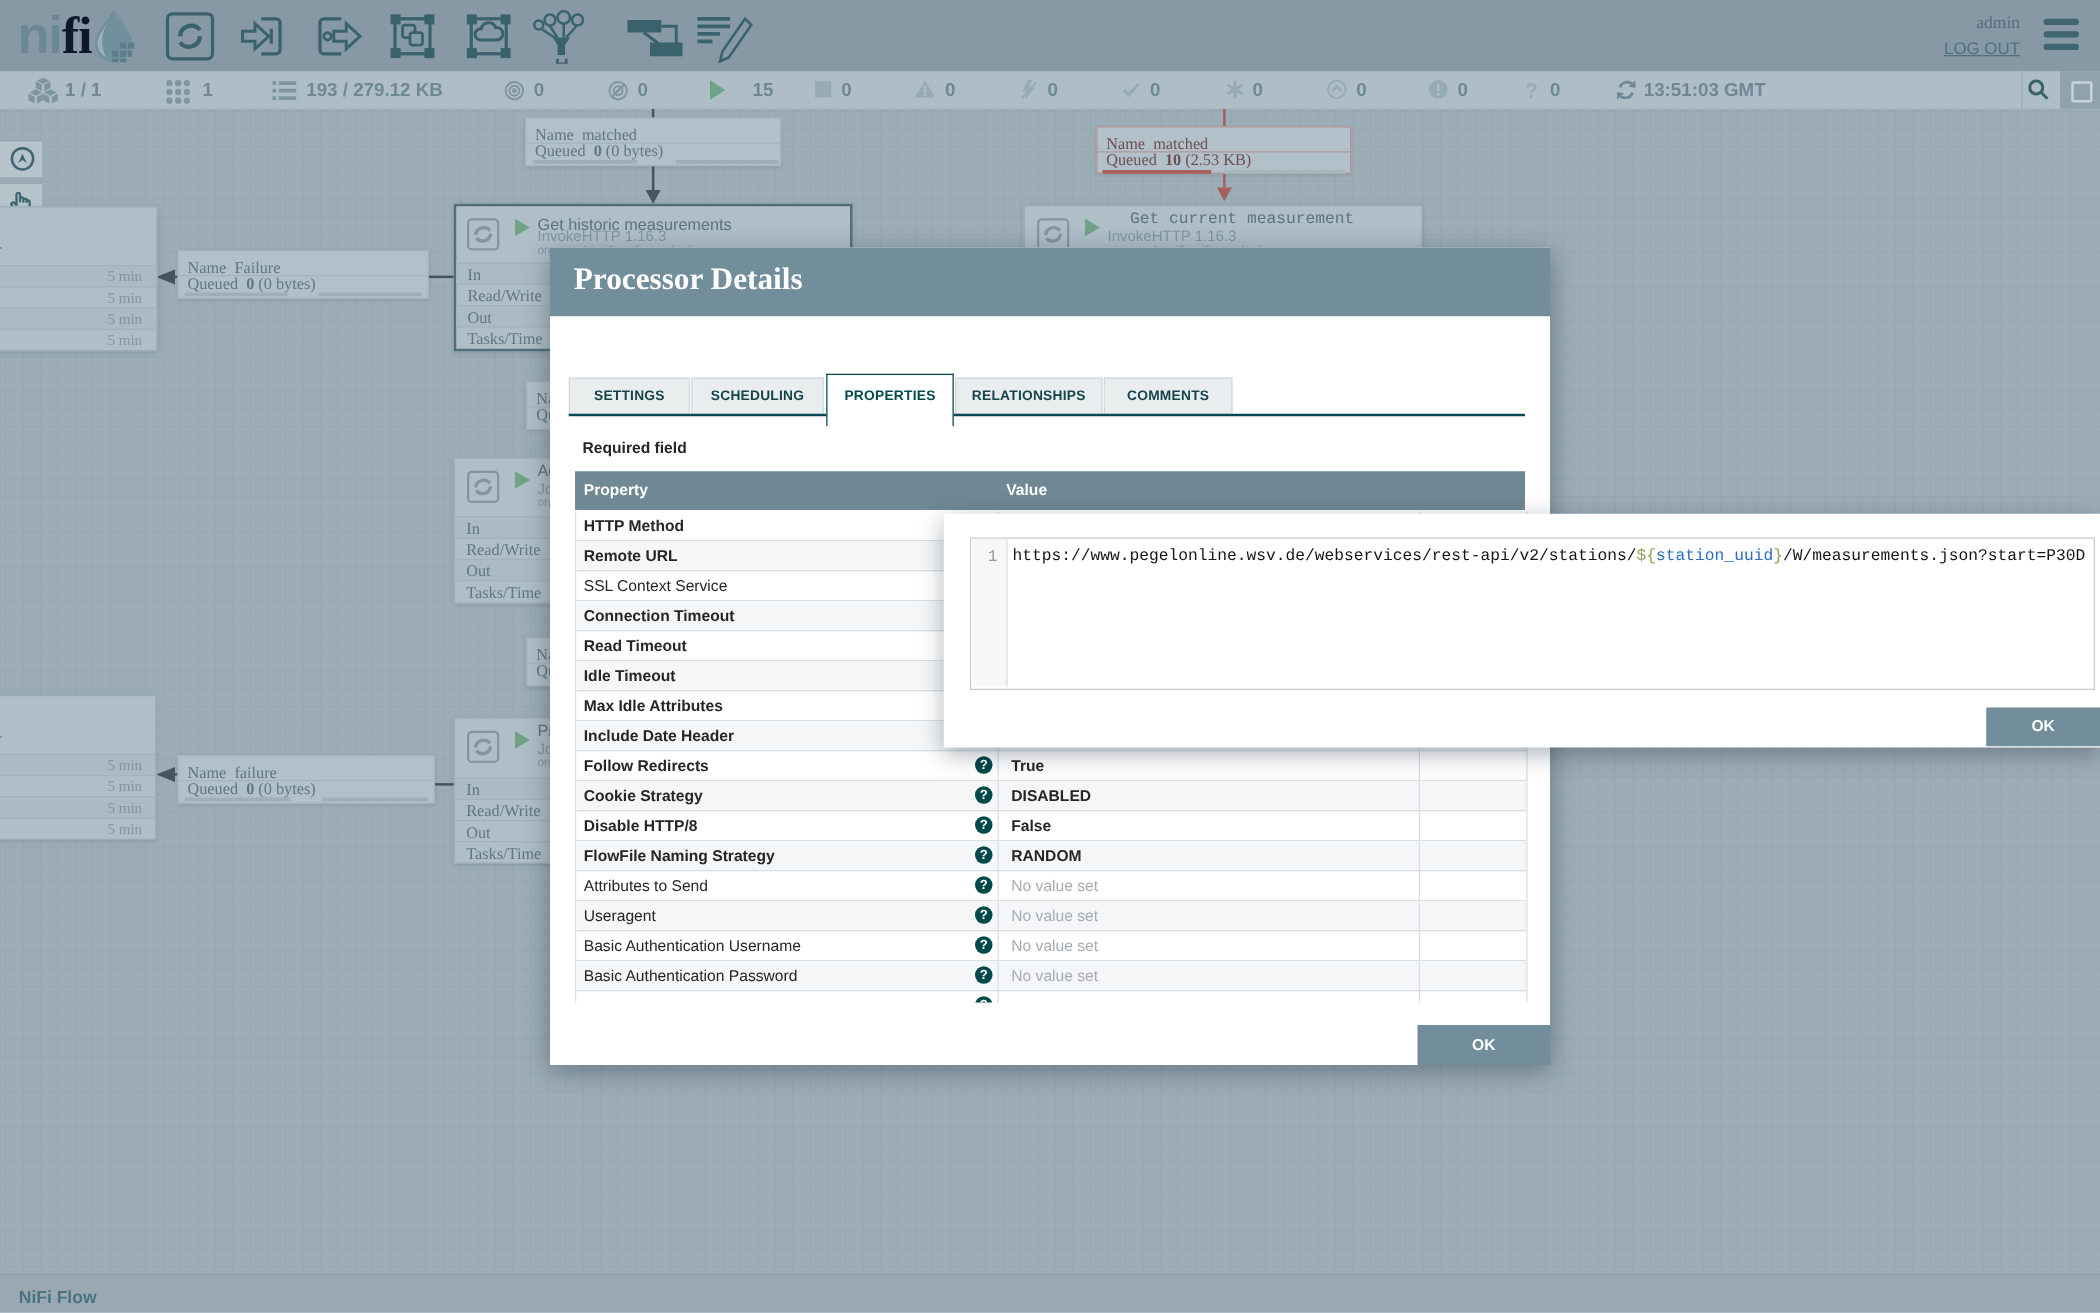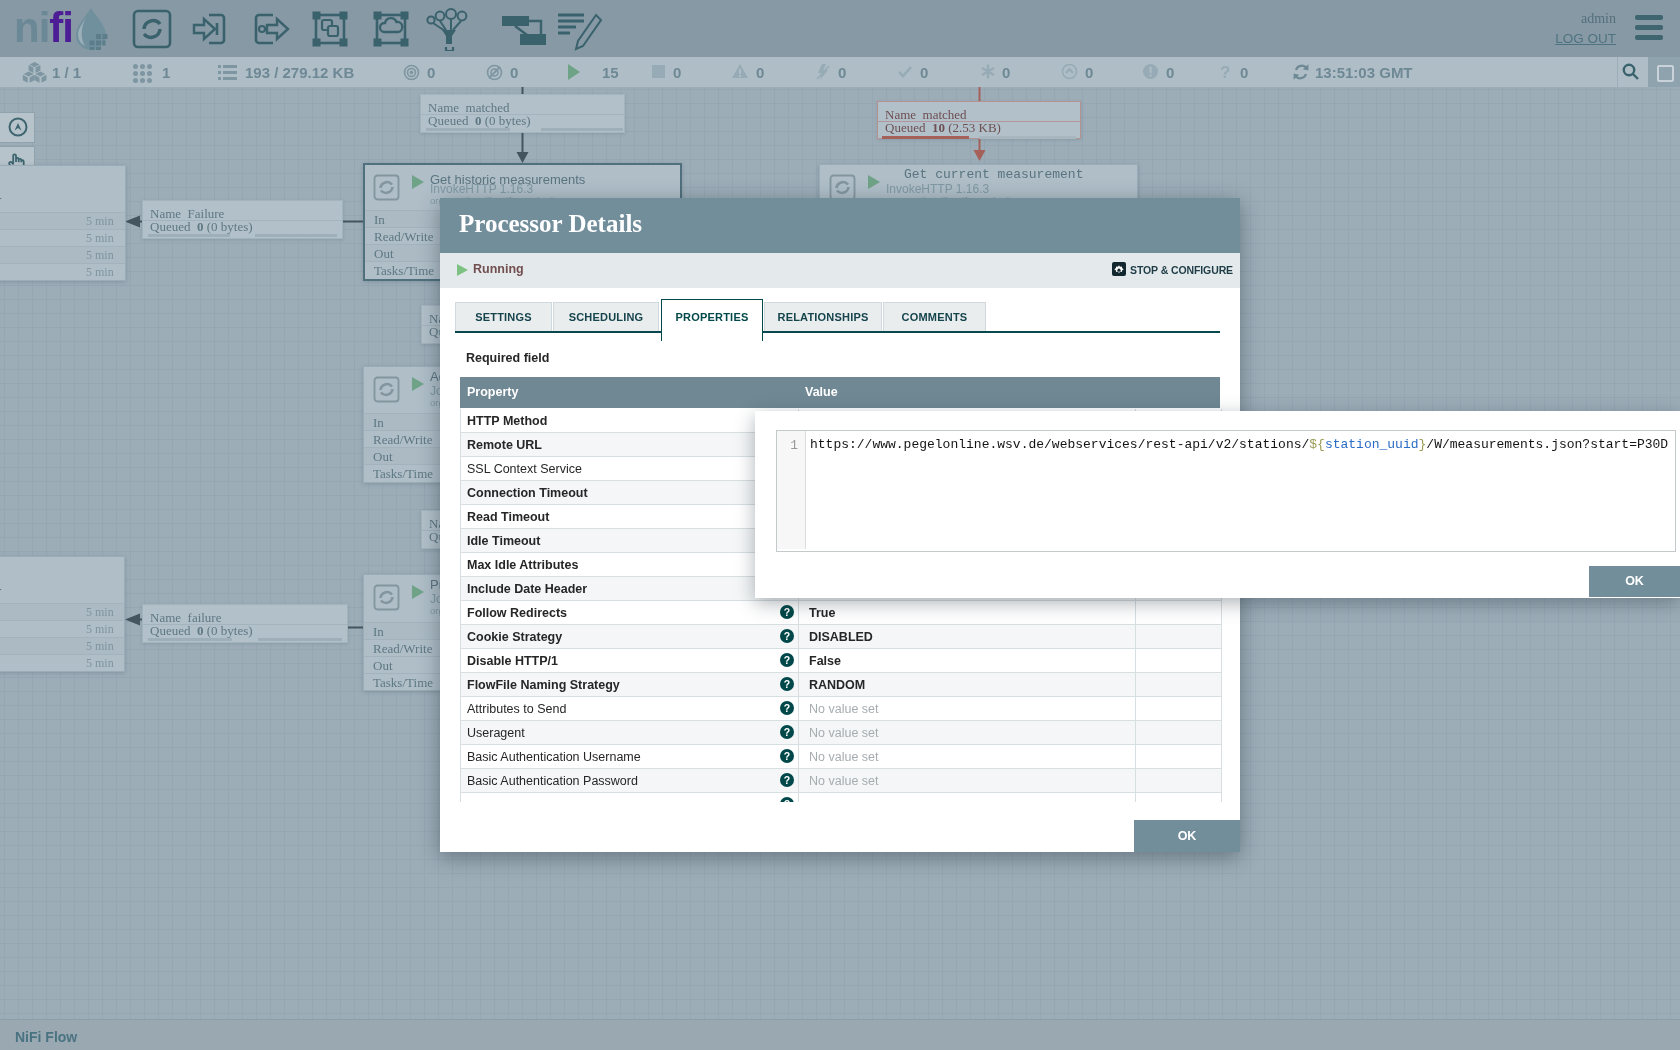--- a/index.html
+++ b/index.html
@@ -250,21 +250,21 @@
     </div>
     <div class="clabel" style="left:421px;top:423px;width:204px;height:37px;">
       <span class="r1">Name&nbsp; <b style="font-weight:normal;">success</b></span>
       <div style="position:absolute;left:0;top:19px;width:204px;height:1px;background:#A4B4BE;"></div>
       <span class="r2">Queued&nbsp; <b>0</b> (0 bytes)</span>
     </div>
   </div>
   <div id="toolbar" class="abs">
 
     <div style="position:absolute;left:14px;top:12px;font-size:42px;font-weight:bold;letter-spacing:-1px;line-height:32px;">
-      <span style="color:#6B8896;">ni</span><span style="color:#4c1d95;">fi</span>
+      <span style="color:#6B8896;">ni</span><span style="color:#0f172a;font-family:Liberation Serif, serif;">fi</span>
     </div>
     <svg class="abs" style="left:74px;top:6px;" width="34" height="44" viewBox="0 0 34 44">
       <path d="M17 2 C22 10 32 20 32 29 a15 15 0 0 1 -30 0 C2 20 12 10 17 2 Z" fill="#71909E"></path>
       <path d="M12 12 C7 19 4 24 4 29 a13 13 0 0 0 7 11 C6 32 7 20 12 12 Z" fill="#9BAFB9"></path>
       <g fill="#5D7D8B">
         <rect x="22" y="28" width="5" height="5"></rect>
           <rect x="28.5" y="28" width="5" height="5"></rect>
         <rect x="15.5" y="34.5" width="5" height="5"></rect>
           <rect x="22" y="34.5" width="5" height="5"></rect>
         <rect x="28.5" y="34.5" width="3" height="5"></rect>
@@ -437,30 +437,20 @@
       <div style="position:absolute;left:9px;top:8px;width:13px;height:13px;border:2px solid #C8D2D8;border-radius:2px;"></div>
     </div>
   </div>
   <div id="bottombar" class="abs">
       <span style="position:absolute;left:15px;top:9px;font-size:14px;font-weight:bold;color:#4A7382;">NiFi Flow</span>
     </div>
   <div id="dialog" class="abs">
     <div id="dhead">
         <span>Processor Details</span>
       </div>
-    <div id="dstatus">
-      <div style="position:absolute;left:17px;top:11px;width:0;height:0;border-left:11px solid #7DC283;border-top:6.5px solid transparent;border-bottom:6.5px solid transparent;"></div>
-      <span style="position:absolute;left:33px;top:9px;font-size:12.5px;font-weight:bold;color:#724E4E;">Running</span>
-      <svg class="abs" style="left:672px;top:9px" width="16" height="16" viewBox="0 0 16 16">
-        <rect x="0" y="0" width="14" height="14" rx="2" fill="#12272E"></rect>
-        <path d="M7 3.2 l1 1.6 1.8 -.4 .4 1.8 1.6 1 -1.6 1 -.4 1.8 -1.8 -.4 -1 1.6 -1 -1.6 -1.8 .4 -.4 -1.8 -1.6 -1 1.6 -1 .4 -1.8 1.8 .4 Z" fill="#fff"></path>
-        <circle cx="7" cy="8.2" r="1.6" fill="#12272E"></circle>
-      </svg>
-      <span style="position:absolute;left:690px;top:11px;font-size:10.5px;font-weight:bold;color:#1E3C46;white-space:nowrap;letter-spacing:-0.1px;">STOP &amp; CONFIGURE</span>
-    </div>
     <div class="tab" style="left:15px;width:95px;">SETTINGS</div>
     <div class="tab" style="left:113px;width:104px;">SCHEDULING</div>
     <div id="tabsel">PROPERTIES</div>
     <div class="tab" style="left:324px;width:116px;">RELATIONSHIPS</div>
     <div class="tab" style="left:443px;width:101px;">COMMENTS</div>
     <div id="tabline"></div>
     <div id="reqf">Required field</div>
     <div id="thead">
         <span style="position:absolute;left:7px;top:8px;">Property</span>
         <span style="position:absolute;left:345px;top:8px;">Value</span>
@@ -514,21 +504,21 @@
           <span class="colv" style="left:674px"></span>
         </div>
       <div class="trow alt" style="top:216px;">
           <span class="pn b">Cookie Strategy</span>
           <span class="qm">?</span>
           <span class="pv">DISABLED</span>
           <span class="colv" style="left:337px"></span>
           <span class="colv" style="left:674px"></span>
         </div>
       <div class="trow" style="top:240px;">
-          <span class="pn b">Disable HTTP/1</span>
+          <span class="pn b">Disable HTTP/8</span>
           <span class="qm">?</span>
           <span class="pv">False</span>
           <span class="colv" style="left:337px"></span>
           <span class="colv" style="left:674px"></span>
         </div>
       <div class="trow alt" style="top:264px;">
           <span class="pn b">FlowFile Naming Strategy</span>
           <span class="qm">?</span>
           <span class="pv">RANDOM</span>
           <span class="colv" style="left:337px"></span>

